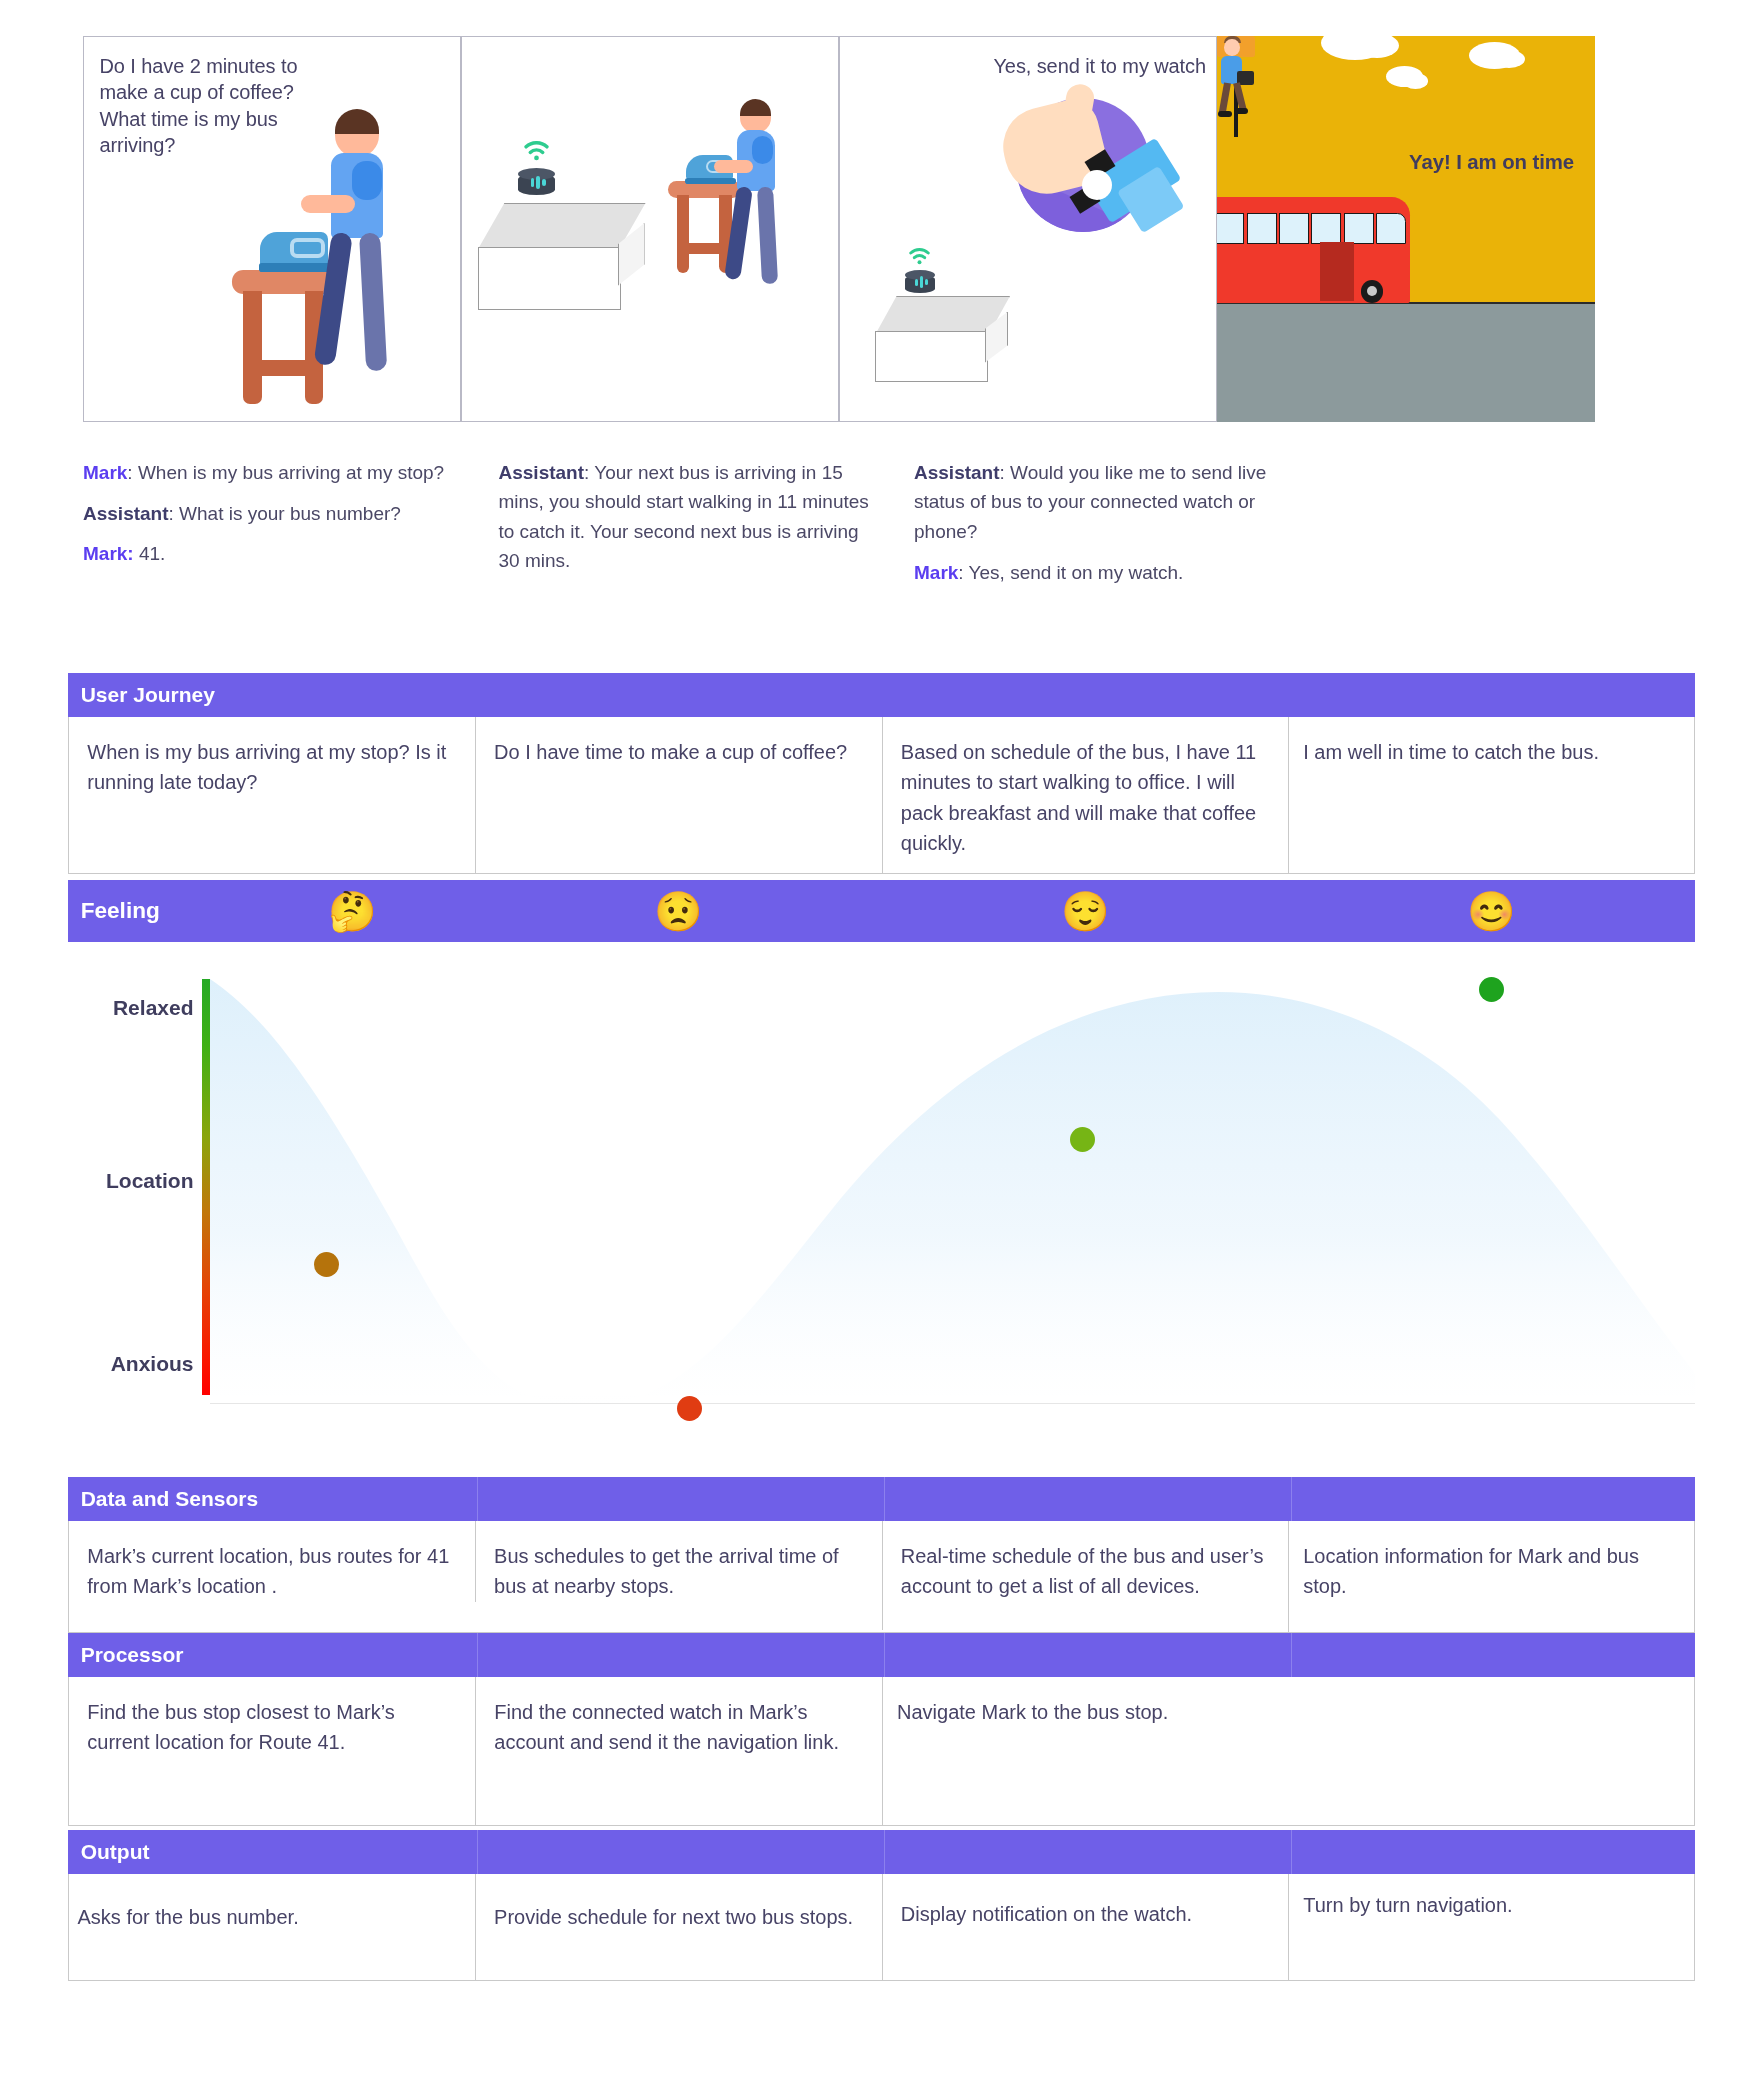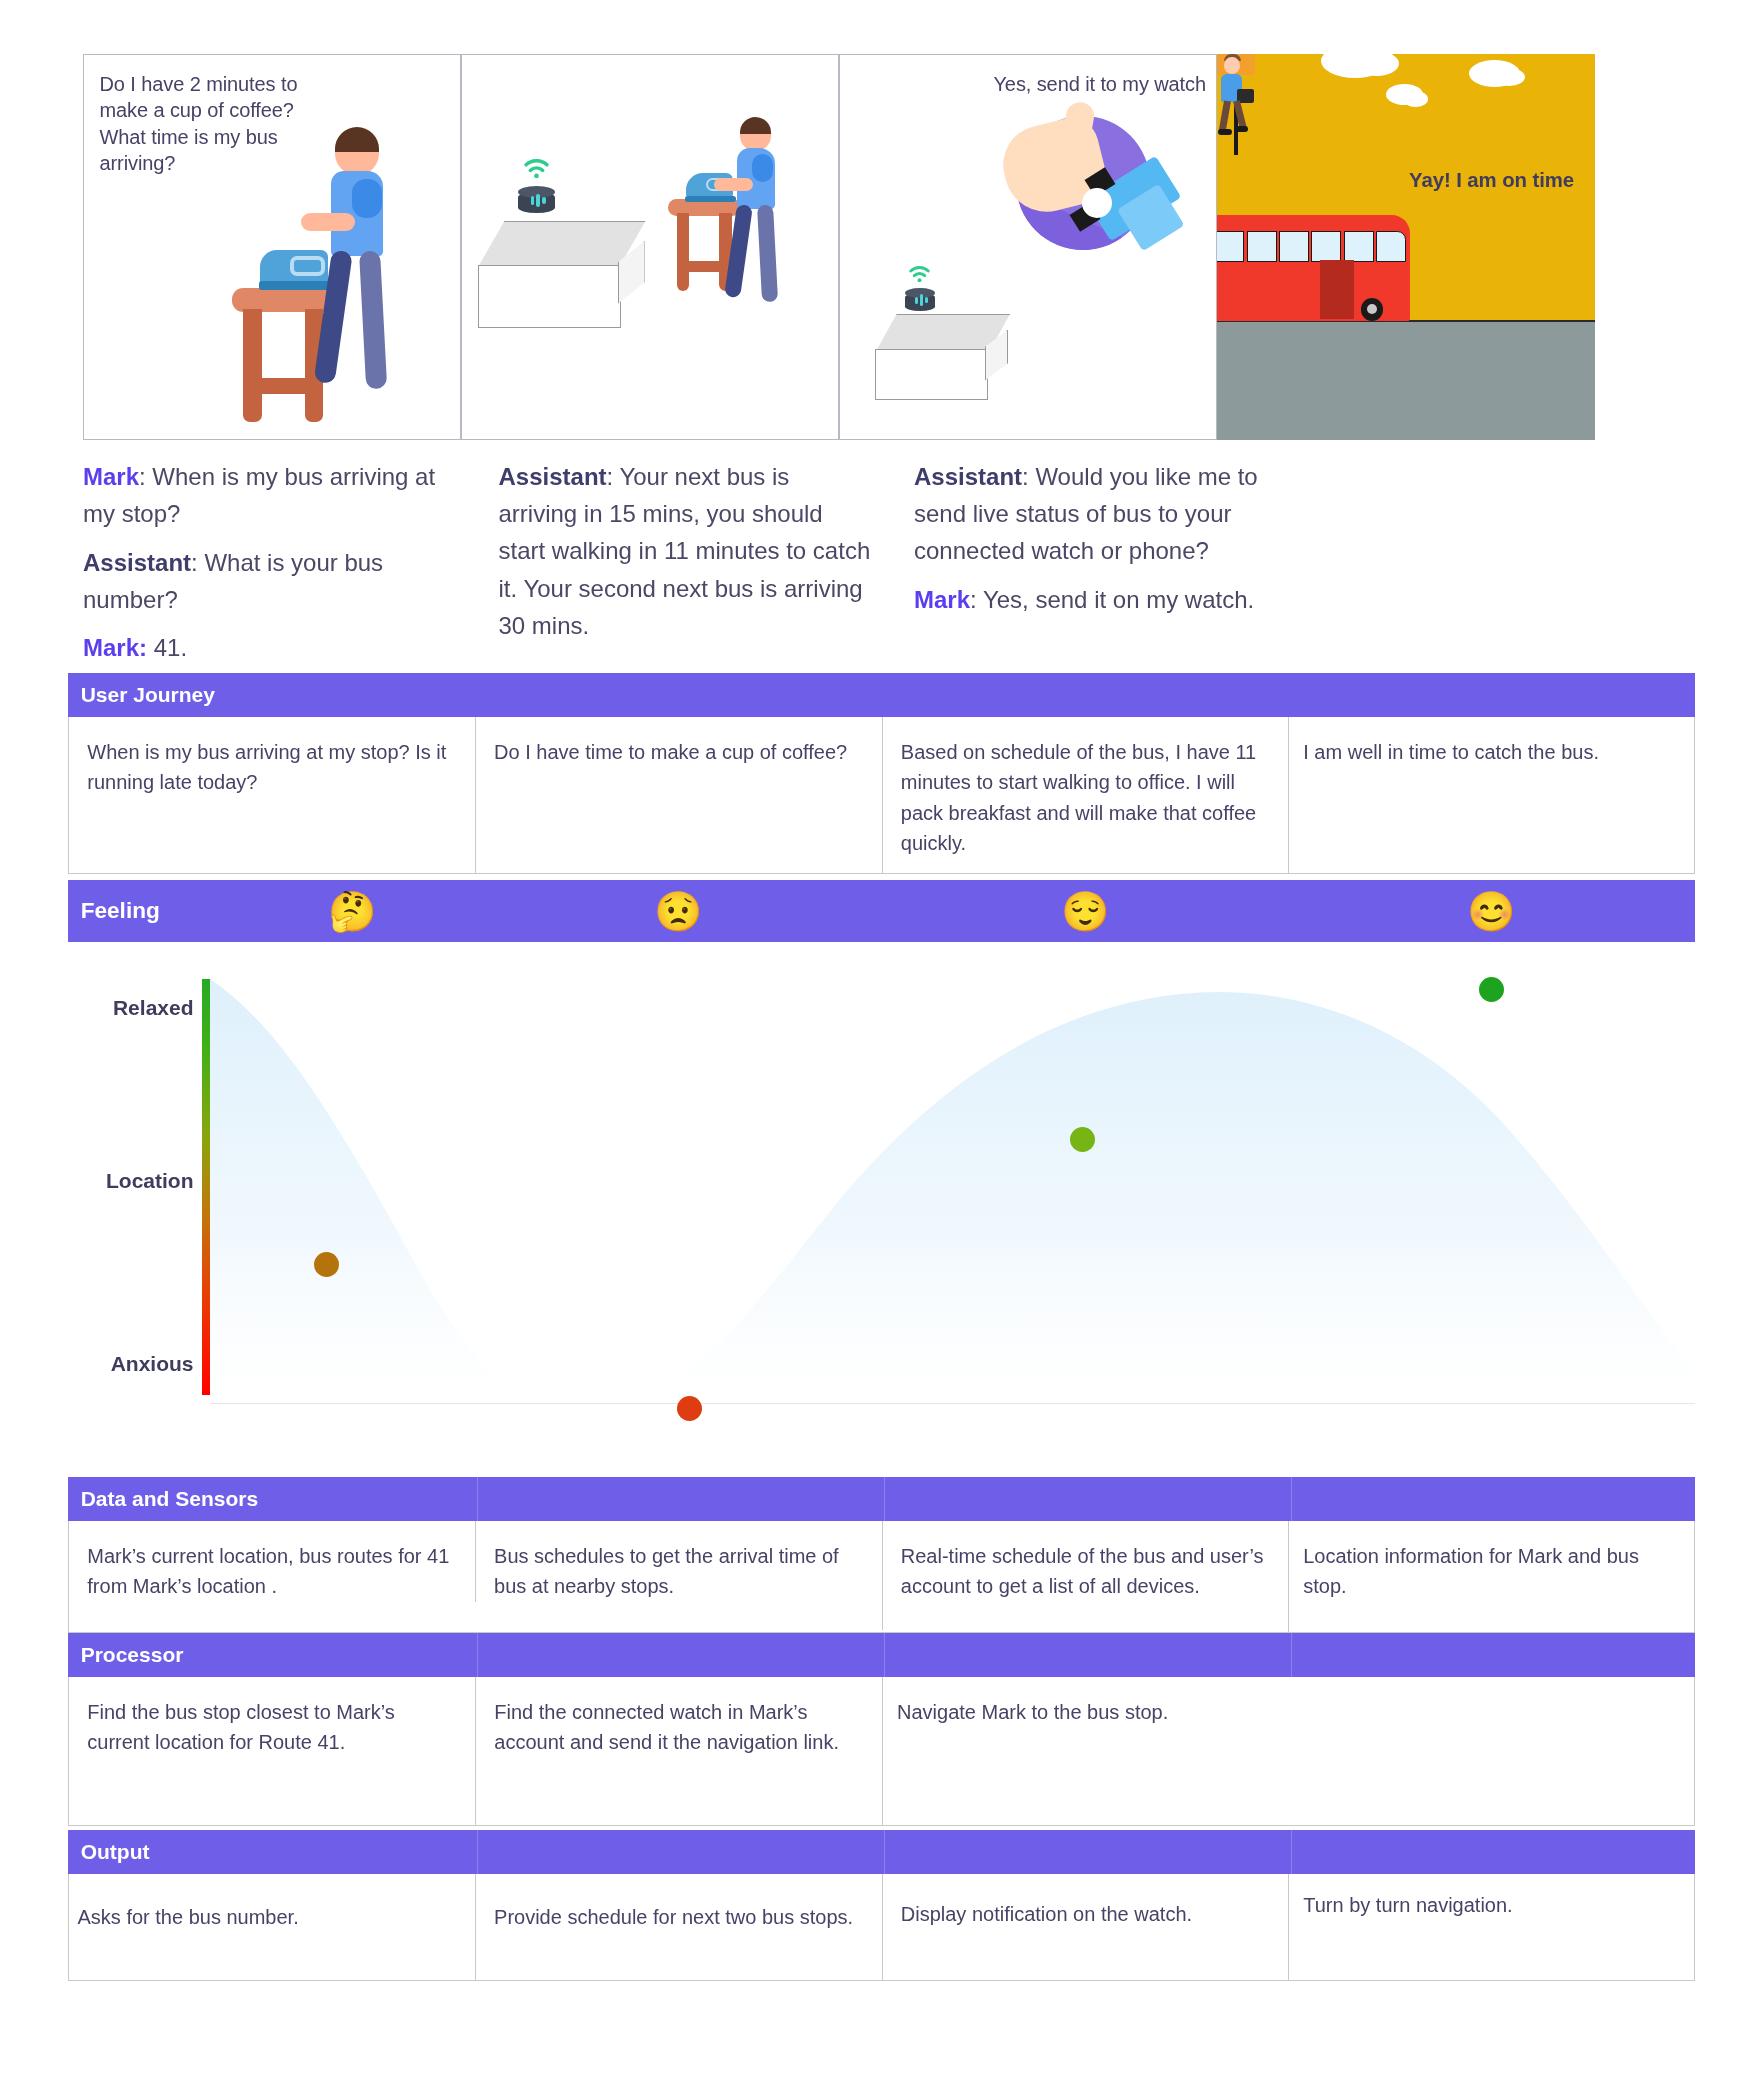--- a/index.html
+++ b/index.html
@@ -10,21 +10,21 @@
     width: 1762px; height: 2077px;
     font-family: "Liberation Sans", sans-serif;
     color: #3f3d56;
     position: relative;
     overflow: hidden;
   }
   .page { position: relative; width: 1762px; height: 2077px; }
 
   
   .storyboard {
-    position: absolute; left: 83px; top: 54px;
+    position: absolute; left: 83px; top: 36px;
     width: 1621px; height: 395px;
     display: flex; 
   }
   .panel {
     width: 378px; height: 386px;
     border: 1.4px solid #b9b9c6;
     background: #fff;
     position: relative;
     box-sizing: border-box;
     overflow: hidden;
@@ -99,21 +99,21 @@
   .person2 .leg { position:absolute; background:#6b4a3a; }
   .person2 .shoe { position:absolute; background:#1a1a1a; border-radius:4.2px; }
   .person2 .bag { position:absolute; background:#2b2b2b; border-radius:2.1px; }
   .cloud { position:absolute; background:#fff; border-radius:50%; }
 
   
   .dialogues {
     position: absolute; left: 83px; top: 458px;
     width: 1621px; display: flex; gap: 41px;
   }
-  .dlg { width: 378px; font-size: 24px; line-height: 1.55; color: #4b4866; }
+  .dlg { width: 378px; font-size: 19px; line-height: 1.55; color: #4b4866; }
   .dlg p { margin: 0 0 11.3px 0; }
   .nm-mark { color: #5b3ef0; font-weight: bold; }
   .nm-assistant { color: #3f3d6b; font-weight: bold; }
 
   
   .journey { position: absolute; left: 68px; top: 673px; width: 1627px; }
   .bandhead {
     background: #6f5fe8; color:#fff; font-weight:bold;
     font-size: 21px; height: 44px; display:flex; align-items:center;
     padding-left: 12.7px; box-sizing:border-box;

